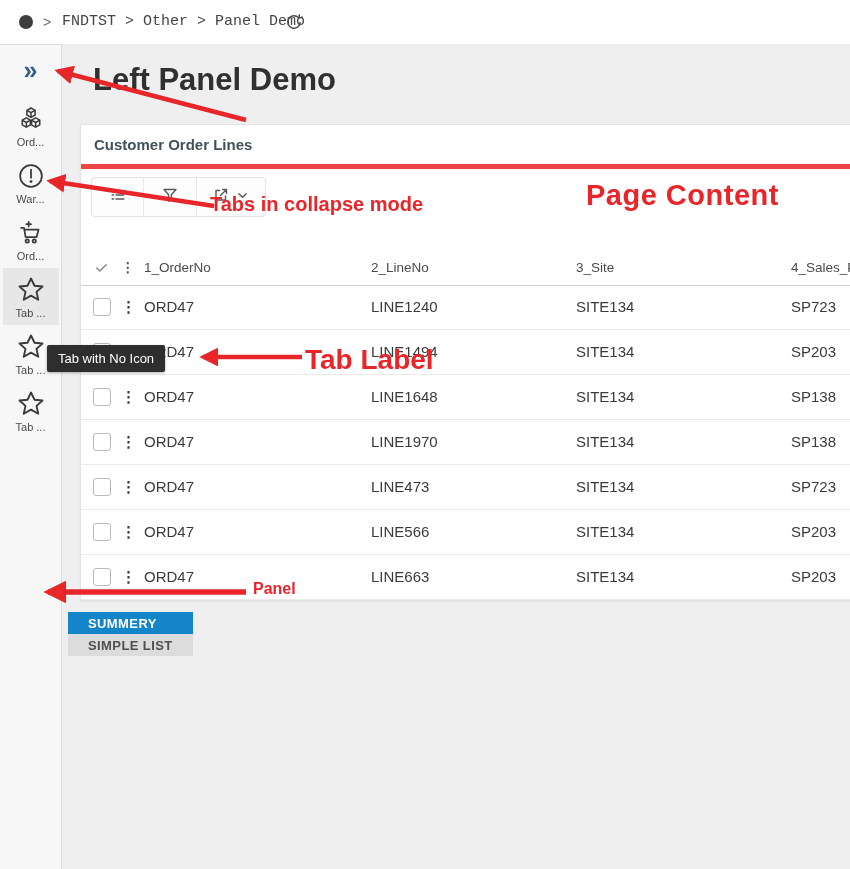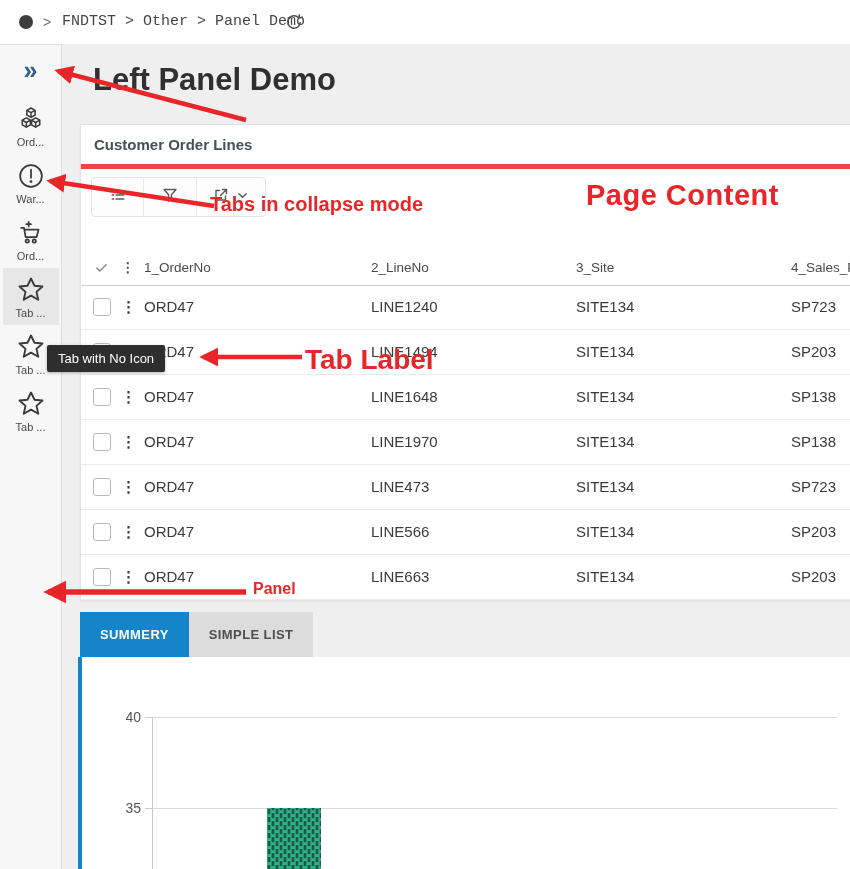--- a/index.html
+++ b/index.html
@@ -47,21 +47,21 @@
   #tbody{position:absolute;left:0;top:160px;width:770px;}
   .row{position:relative;height:45px;border-bottom:1px solid #ebebeb;box-sizing:border-box;}
   .row .cell{line-height:44px;font-size:15px;color:#3a3a3a;}
   .checkbox{position:absolute;left:12px;top:13px;width:18px;height:18px;border:1.5px solid #b9b9b9;
             border-radius:3px;background:#fff;box-sizing:border-box;cursor:pointer;}
   .kebab{font-size:15px;font-weight:700;color:#3c3c3c;cursor:pointer;letter-spacing:0;}
   .thead .kebab{color:#555555;}
   .hcheck{position:absolute;left:13px;top:9px;}
 
   
-  .tabs{position:absolute;left:80px;top:612px;height:44px;display:flex;z-index:1;}
+  .tabs{position:absolute;left:68px;top:612px;height:44px;display:flex;z-index:1;flex-direction:column;}
   .tab{height:45px;display:flex;align-items:center;padding:0 20px;font-size:13px;font-weight:700;
        letter-spacing:.4px;background:#dcdcdc;color:#4f4f4f;cursor:pointer;white-space:nowrap;}
   .tab.active{background:#1385c8;color:#ffffff;}
 
   
   .panel{position:absolute;left:78px;top:657px;width:772px;height:212px;background:#ffffff;
          border-left:4px solid #1385c8;box-sizing:border-box;z-index:1;}
   .chart{position:absolute;left:0;top:0;right:0;bottom:0;}
   .gridline{position:absolute;height:1px;background:#dadada;}
   .axisline{position:absolute;width:1px;background:#c9c9c9;}
@@ -261,42 +261,20 @@
           <span class="cell c3">SP203</span>
         </div>
       </div>
   </section>
 
   <div class="tabs" id="tabs">
       <div class="tab active">SUMMERY</div>
       <div class="tab">SIMPLE LIST</div>
     </div>
 
-  <section class="panel">
-    <div id="chart" class="chart">
-        <div class="gridline" style="left: 70px; width: 685px; top: 60px;"></div>
-        <div class="tickstub" style="left: 63px; width: 7px; top: 60px;"></div>
-        <div class="ticklabel" style="left: 4px; width: 55px; top: 50px;">40</div>
-        <div class="gridline" style="left: 70px; width: 685px; top: 151px;"></div>
-        <div class="tickstub" style="left: 63px; width: 7px; top: 151px;"></div>
-        <div class="ticklabel" style="left: 4px; width: 55px; top: 141px;">35</div>
-        <div class="axisline" style="left: 70px; top: 60px; height: 152px;"></div>
-        <div class="bar" style="left: 185px; top: 151px; width: 54px; height: 61px;"><svg width="54" height="61">
-            <defs>
-              <pattern id="weave" width="8" height="8" patternUnits="userSpaceOnUse">
-                <rect width="8" height="8" fill="#2eb488"></rect>
-                <rect x="0.6" y="1" width="2.8" height="5.2" fill="#175c47"></rect>
-                <rect x="4.6" y="5" width="2.8" height="5.2" fill="#175c47"></rect>
-                <rect x="4.6" y="-3" width="2.8" height="5.2" fill="#175c47"></rect>
-              </pattern>
-            </defs>
-            <rect width="54" height="61" fill="url(#weave)"></rect>
-          </svg></div>
-      </div>
-  </section>
 
   <div class="tooltip">Tab with No Icon</div>
 
   <div class="ann a-tabs">Tabs in collapse mode</div>
   <div class="ann a-page">Page Content</div>
   <div class="ann a-tablabel">Tab Label</div>
   <div class="ann a-panel">Panel</div>
 
   <svg class="arrows" width="850" height="869">
     <defs>

